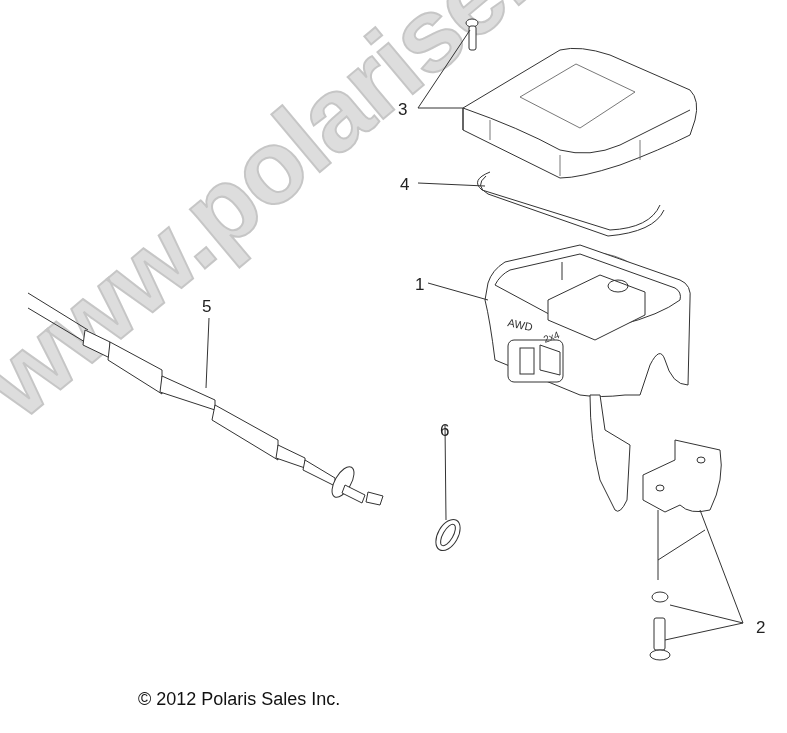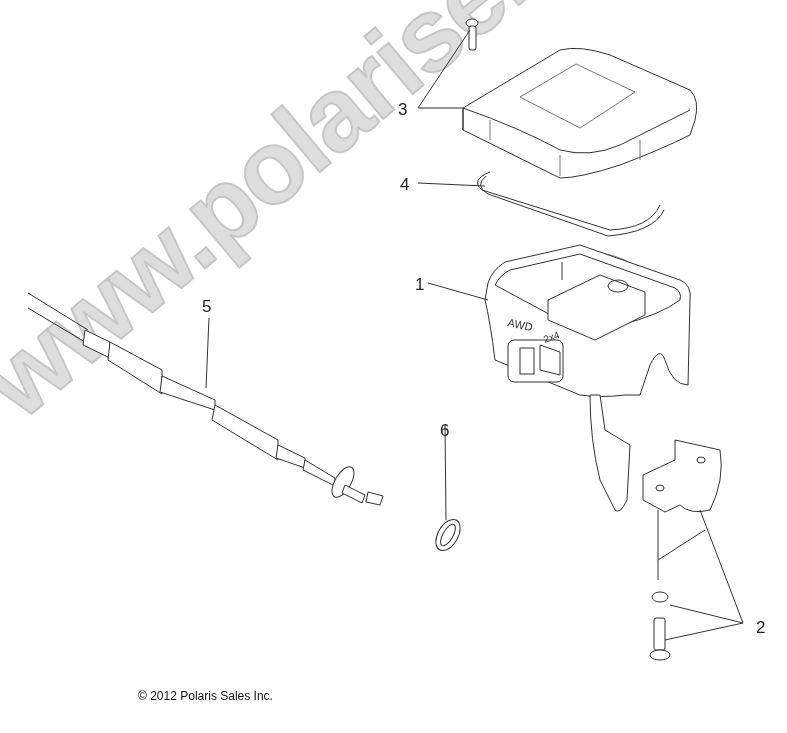--- a/index.html
+++ b/index.html
@@ -1,19 +1,19 @@
 <!DOCTYPE html>
 <html><head>
 <meta charset="utf-8">
 <style>
   html, body { margin: 0; padding: 0; background: #ffffff; }
   body { width: 787px; height: 733px; position: relative; overflow: hidden; font-family: "Liberation Sans", sans-serif; }
   .canvas { position: absolute; left: 0; top: 0; width: 787px; height: 733px; }
   .callout { position: absolute; font-size: 17px; color: #222; line-height: 1; }
-  .copyright { position: absolute; left: 138px; top: 689px; font-size: 12px; color: #111; }
+  .copyright { position: absolute; left: 138px; top: 689px; font-size: 18px; color: #111; }
   .watermark {
     position: absolute; left: -40px; top: 350px;
     font-size: 104px; font-weight: bold;
     color: #dcdcdc; -webkit-text-stroke: 2px #c4c4c4;
     transform: rotate(-40deg); transform-origin: 0 0;
     white-space: nowrap; letter-spacing: -2px; opacity: 0.95;
     font-family: "Liberation Sans", sans-serif;
   }
   svg .ln { stroke: #333; stroke-width: 1; fill: none; }
   svg .part { stroke: #333; stroke-width: 1; fill: #fff; }

